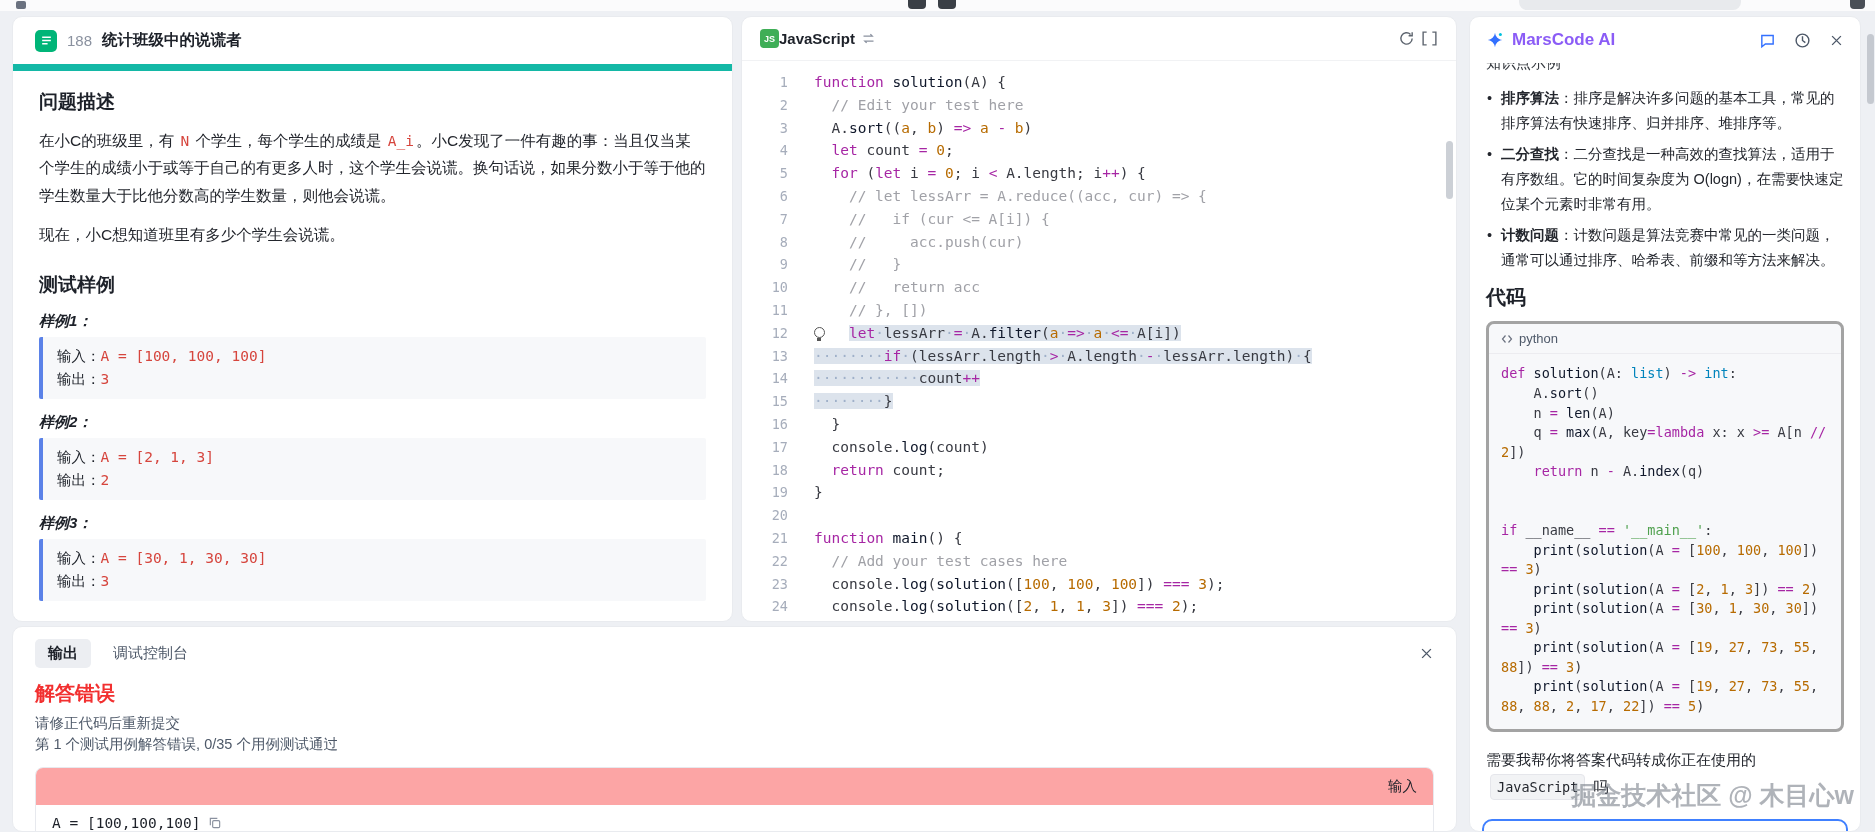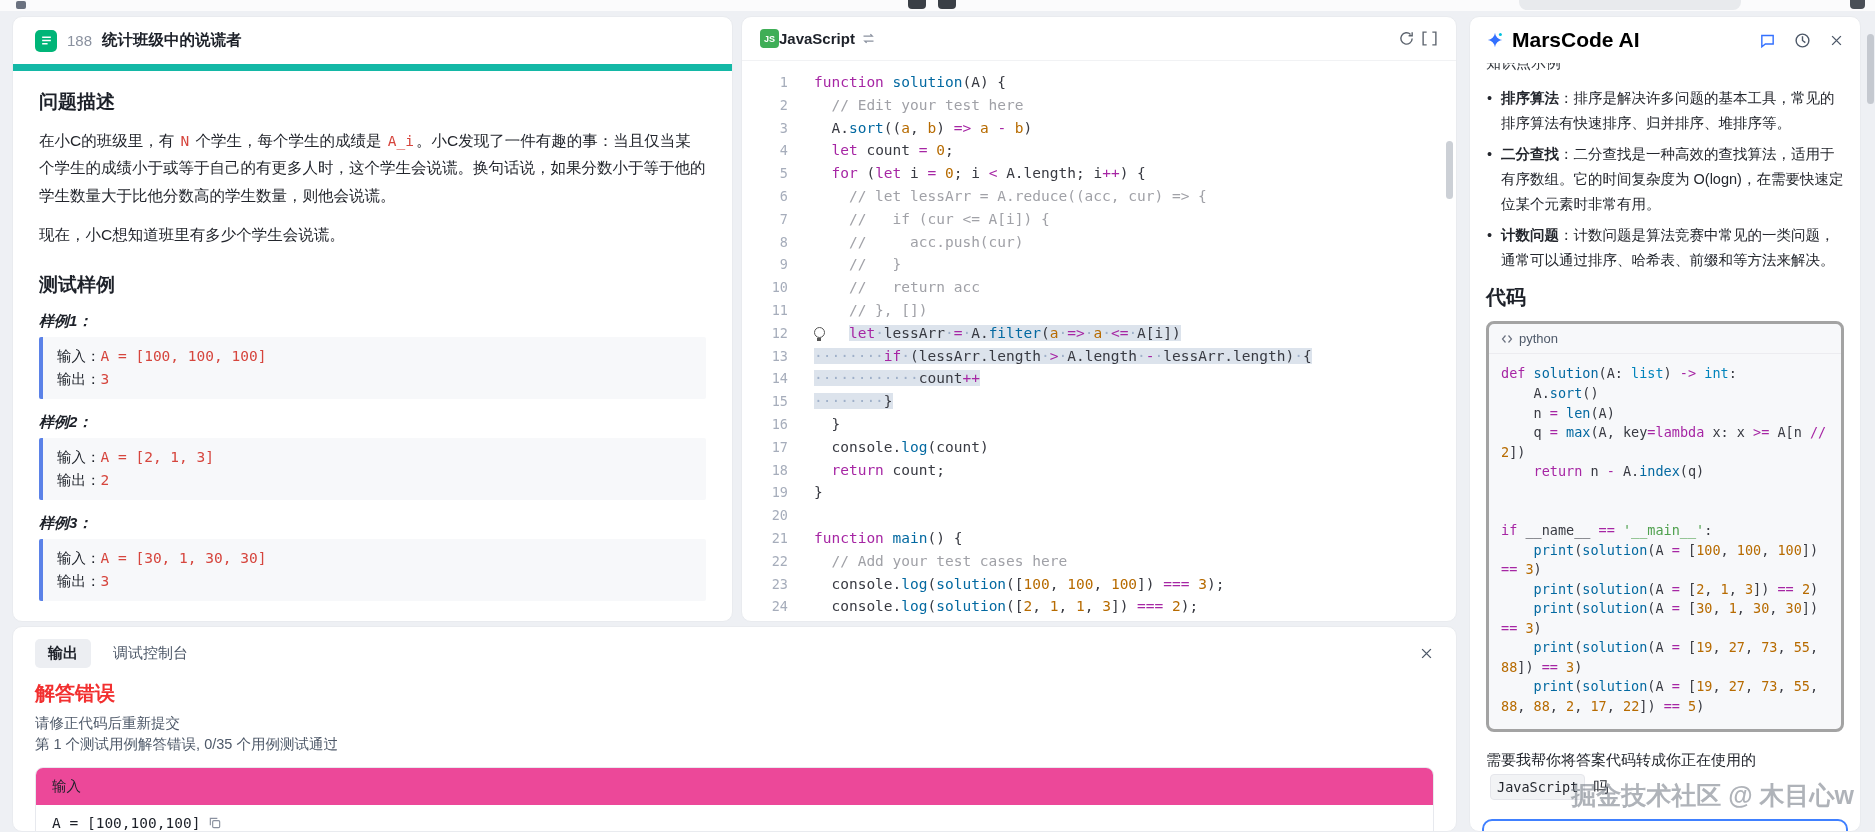--- a/index.html
+++ b/index.html
@@ -43,42 +43,42 @@
   .e-head{display:flex;align-items:center;gap:0;height:44px;padding:0 18px;border-bottom:1px solid #f1f2f4;}
   .js-badge{width:19px;height:19px;border-radius:4px;background:#3fae57;color:#fff;font-size:9px;font-weight:bold;
     display:flex;align-items:center;justify-content:center;flex:none;}
   .e-lang{font-size:15px;font-weight:600;color:#1d2129;}
   .e-ic{color:#5f6670;cursor:pointer;margin-left:6px;}
   .e-code{position:relative;padding-top:10px;font-family:"DejaVu Sans Mono","Liberation Mono",monospace;font-size:14.5px;}
   .line{display:flex;height:22.8px;line-height:22.8px;position:relative;}
   .ln{width:60px;text-align:right;padding-right:14px;color:#a6adbb;font-size:13.5px;flex:none;}
   .lc{white-space:pre;margin-left:12px;}
   .sel{background:#dce3ec;}
-  .tok.td{color:#383a42}.tok.tk{color:#a626a4}.tok.tf{color:#0369a1}.tok.tn{color:#b76b01}
+  .tok.td{color:#383a42}.tok.tk{color:#a626a4}.tok.tf{color:#0f172a}.tok.tn{color:#b76b01}
   .tok.tc{color:#a0a1a7}.tok.tw{color:#9fb0c9}.tok.ts2{color:#50a14f}.tok.tt{color:#0184bc}
   .bulb{position:absolute;left:72px;top:5px;width:11px;height:11px;border:1.6px solid #555;border-radius:50%;}
   .bulb::after{content:"";position:absolute;left:2px;bottom:-4px;width:4px;height:3px;background:#555;}
   .e-scroll{position:absolute;right:3px;top:124px;width:7px;height:58px;background:#ccd0d6;border-radius:4px;}
 
   
   .console{left:12px;top:626px;width:1445px;height:206px;overflow:hidden;}
   .c-tabs{display:flex;align-items:center;gap:22px;padding:12px 22px 0;}
   .c-tab{font-size:15px;color:#4e5969;cursor:pointer;}
   .c-tab.active{background:#eceef2;color:#1d2129;font-weight:bold;padding:5px 13px;border-radius:5px;}
   .c-close{margin-left:auto;cursor:pointer;}
   .c-error-title{color:#f23030;font-size:20px;font-weight:bold;margin:12px 22px 6px;}
   .c-sub{color:#4e5969;font-size:14.5px;margin:0 22px;line-height:1.45;}
   .c-io{margin:12px 22px 0;border:1px solid #e7e9ee;border-radius:8px;overflow:hidden;}
-  .c-io-head{background:#ec4899;padding:9px 16px;font-size:14.5px;color:#1d2129;}
+  .c-io-head{background:#fca5a5;padding:9px 16px;font-size:14.5px;color:#1d2129;text-align:right;}
   .c-io-body{background:#fff;padding:10px 16px;font-size:14.5px;color:#1d2129;display:flex;align-items:center;gap:8px;}
 
   
   .ai{left:1469px;top:16px;width:392px;height:816px;overflow:hidden;}
   .a-head{display:flex;align-items:center;gap:8px;height:46px;padding:0 16px;}
-  .a-title{font-weight:bold;font-size:21px;color:#000000;}
+  .a-title{font-weight:bold;font-size:17px;color:#8b5cf6;}
   .a-ic{margin-left:10px;cursor:pointer;}
   .a-body{position:relative;padding:0 16px;height:770px;}
   .a-clip{height:13px;overflow:hidden;}
   .a-clip span{display:block;margin-top:-9px;font-size:15px;color:#33373d;}
   ul.bullets{list-style:none;margin-top:10px;}
   .bullets li{position:relative;padding-left:15px;font-size:14.5px;line-height:1.7;color:#23262d;margin-bottom:7px;}
   .bullets li::before{content:"•";position:absolute;left:1px;}
   .a-code-heading{font-size:20px;font-weight:bold;color:#1d2129;margin:12px 0 10px;}
   .a-codecard{background:#f7f8fa;border:3px solid #a3a3a3;border-radius:8px;overflow:hidden;}
   .a-codehead{display:flex;align-items:center;gap:6px;padding:7px 12px;font-size:13px;color:#4e5969;border-bottom:1px solid #ececf0;}

